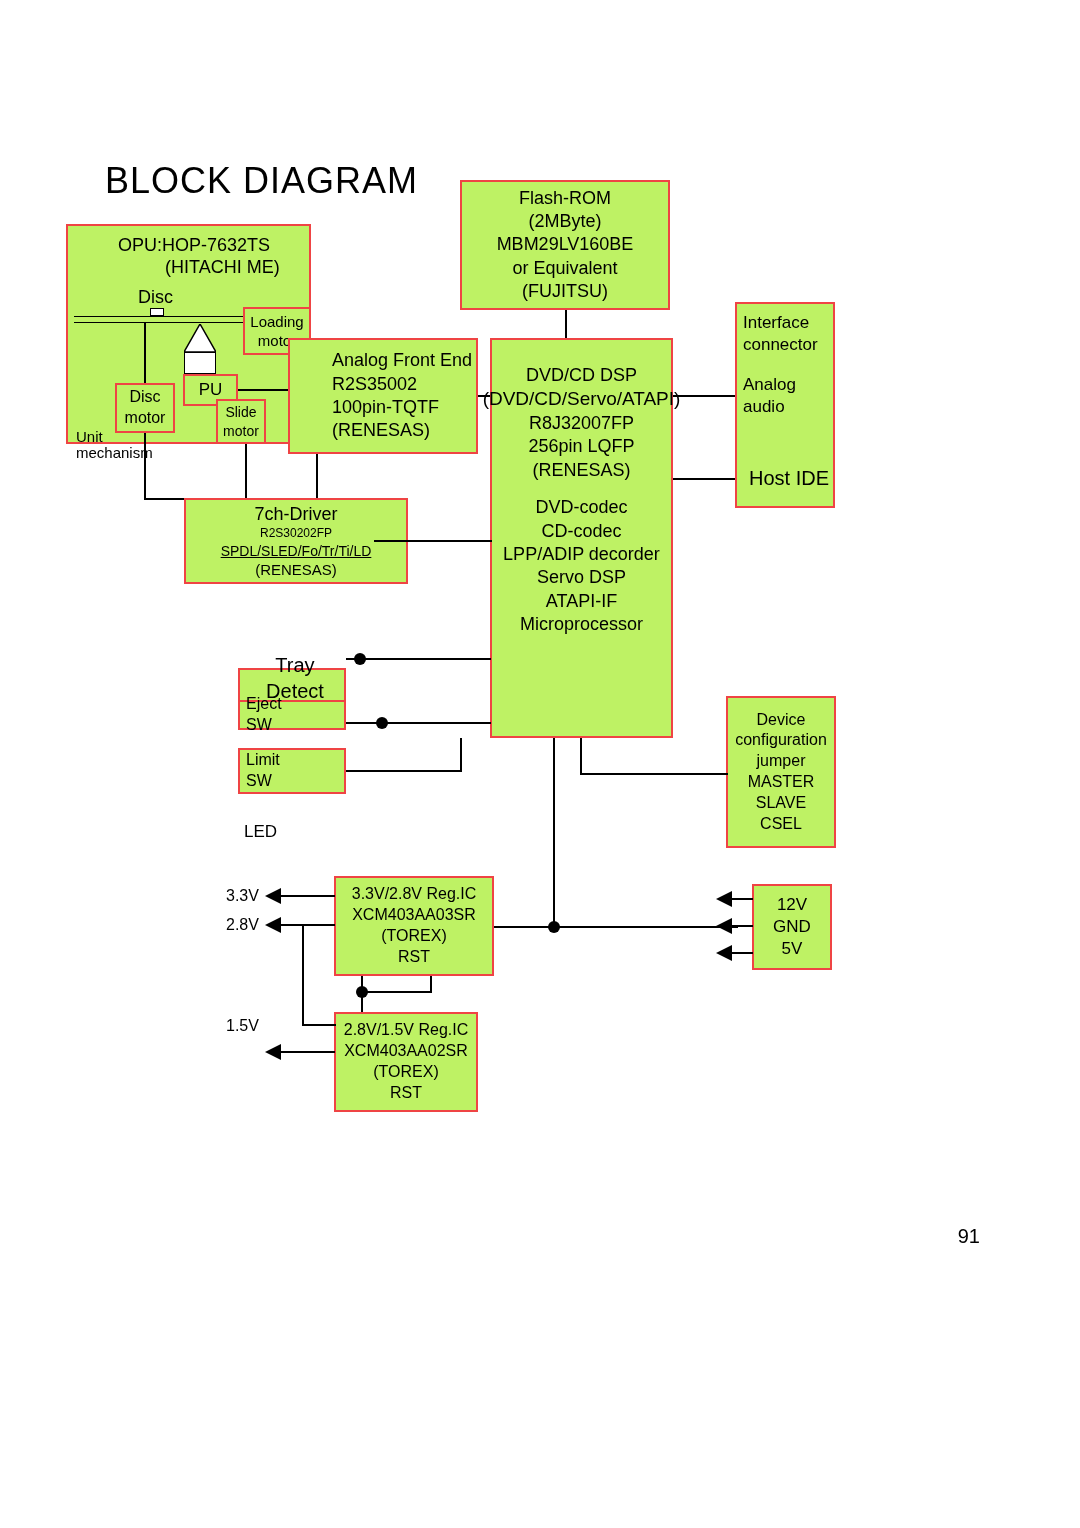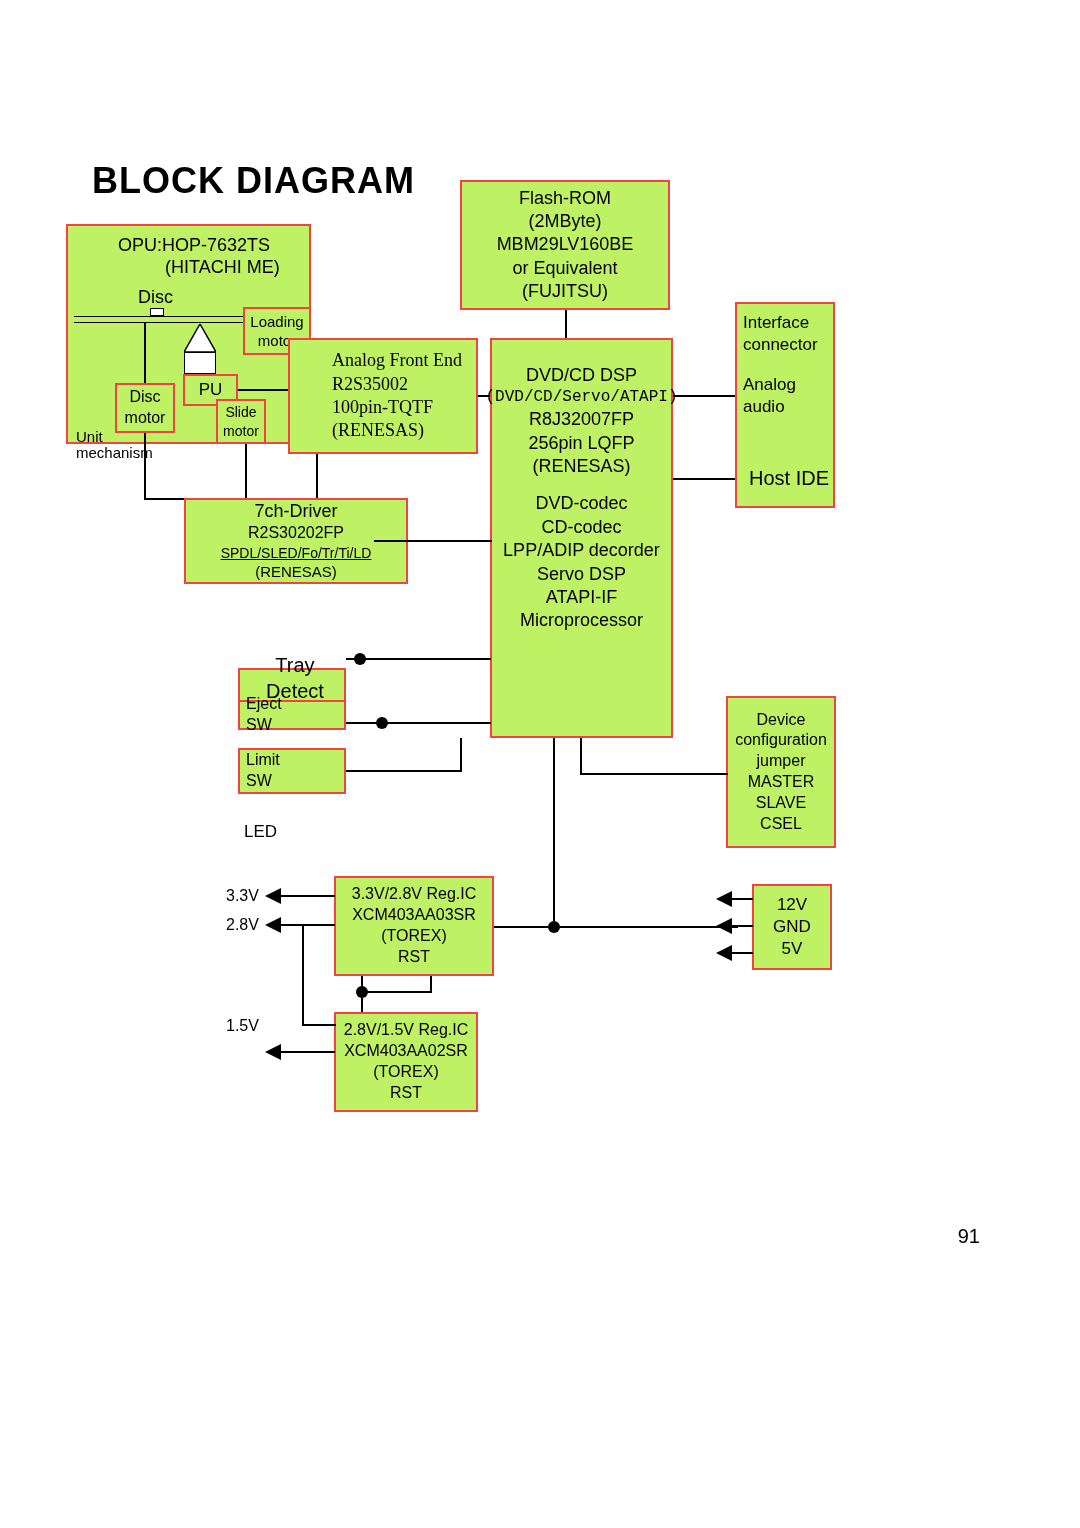--- a/index.html
+++ b/index.html
@@ -10,22 +10,23 @@
     body {
       width: 1080px;
       height: 1528px;
       position: relative;
       font-family: Arial, Helvetica, sans-serif;
       background: #fff;
     }
     .title {
       position: absolute;
       font-size: 36px;
-      font-weight: bold;
+      font-weight: normal;
       letter-spacing: 1px;
+      margin-left: 13px;
     }
     .box {
       position: absolute;
       border: 2px solid #ef4444;
       background: #bef264;
       display: flex;
       flex-direction: column;
       justify-content: center;
       align-items: center;
       text-align: center;
@@ -129,32 +130,32 @@
 <div class="label sm" style="left:76px; top:427px;">Unit</div>
 <div class="label sm" style="left:76px; top:443px;">mechanism</div>
 
 <div class="box" style="left:243px; top:307px; width:68px; height:48px; font-size:15px;">
   <div>Loading</div>
   <div>motor</div>
 </div>
 
 <div class="line vline" style="left:316px; top:355px; height:144px;"></div>
 
-<div class="box" style="left:288px; top:338px; width:190px; height:116px; align-items:flex-start; padding-left:42px;font-family:Liberation Serif, serif;">
+<div class="box" style="left:288px; top:338px; width:190px; height:116px; align-items:flex-start; padding-left:42px;">
   <div>Analog Front End</div>
   <div>R2S35002</div>
   <div>100pin-TQTF</div>
   <div>(RENESAS)</div>
 </div>
 
 <div class="line hline" style="left:478px; top:395px; width:14px;"></div>
 
 <div class="box" style="left:490px; top:338px; width:183px; height:400px; justify-content:flex-start; padding-top:24px;">
   <div>DVD/CD DSP</div>
-  <div style="font-size:16px;font-family:Liberation Mono, monospace;">(DVD/CD/Servo/ATAPI)</div>
+  <div style="font-size:19px;">(DVD/CD/Servo/ATAPI)</div>
   <div>R8J32007FP</div>
   <div>256pin LQFP</div>
   <div>(RENESAS)</div>
   <div style="height:14px;"></div>
   <div>DVD-codec</div>
   <div>CD-codec</div>
   <div>LPP/ADIP decorder</div>
   <div>Servo DSP</div>
   <div>ATAPI-IF</div>
   <div>Microprocessor</div>
@@ -167,21 +168,21 @@
   <div>Interface</div>
   <div>connector</div>
   <div style="height:18px;"></div>
   <div>Analog</div>
   <div>audio</div>
 </div>
 <div class="label" style="left:749px; top:465px; font-size:20px;">Host IDE</div>
 
 <div class="box" style="left:184px; top:498px; width:224px; height:86px;">
   <div>7ch-Driver</div>
-  <div style="font-size:16px;">R2S30202FP</div>
+  <div style="font-size:12px;">R2S30202FP</div>
   <div style="font-size:14px;text-decoration:underline;">SPDL/SLED/Fo/Tr/Ti/LD</div>
   <div style="font-size:15px;">(RENESAS)</div>
 </div>
 
 <div class="line hline" style="left:374px; top:540px; width:118px;"></div>
 
 <div class="box" style="left:238px; top:636px; width:108px; height:46px; align-items:flex-start; padding-left:6px; font-size:20px;margin-top:32px;">
   <div>Tray Detect</div>
   <div>SW</div>
 </div>

